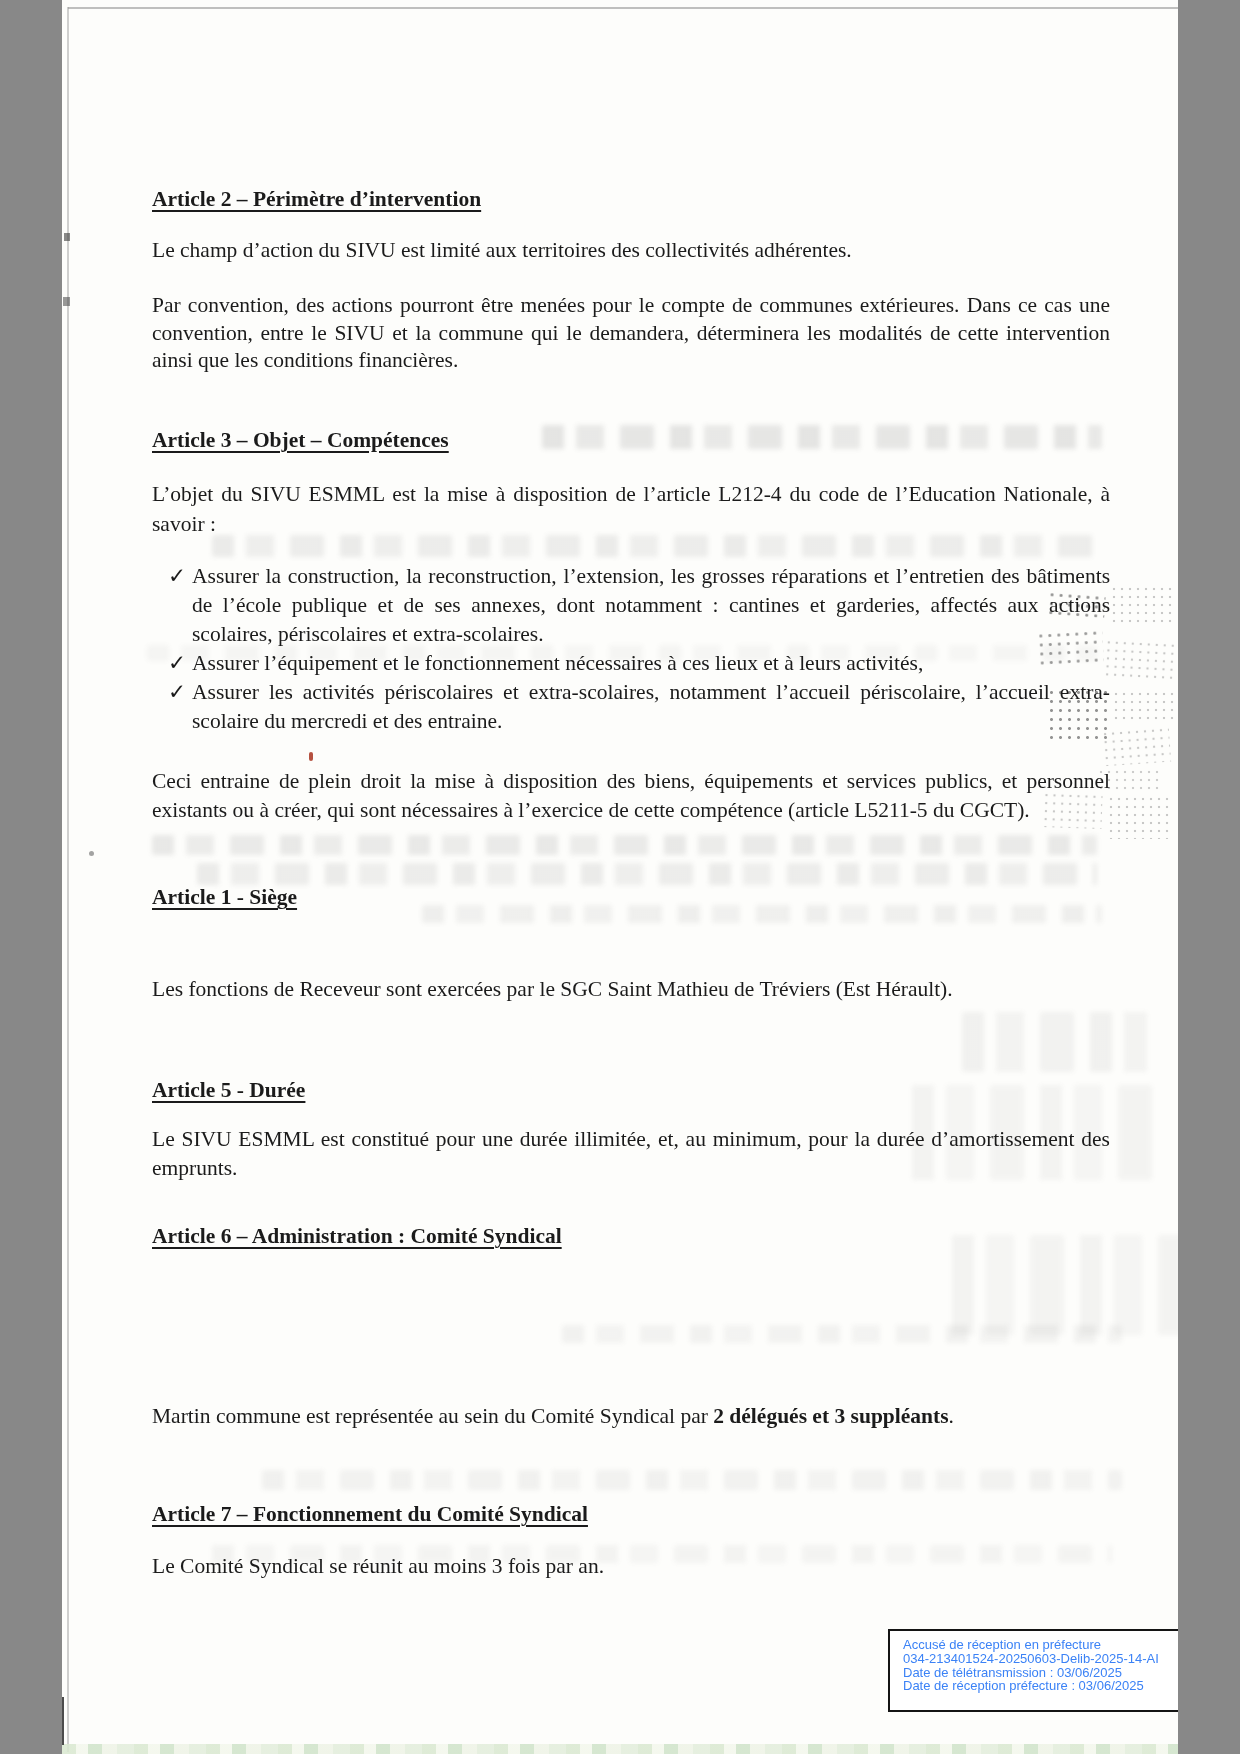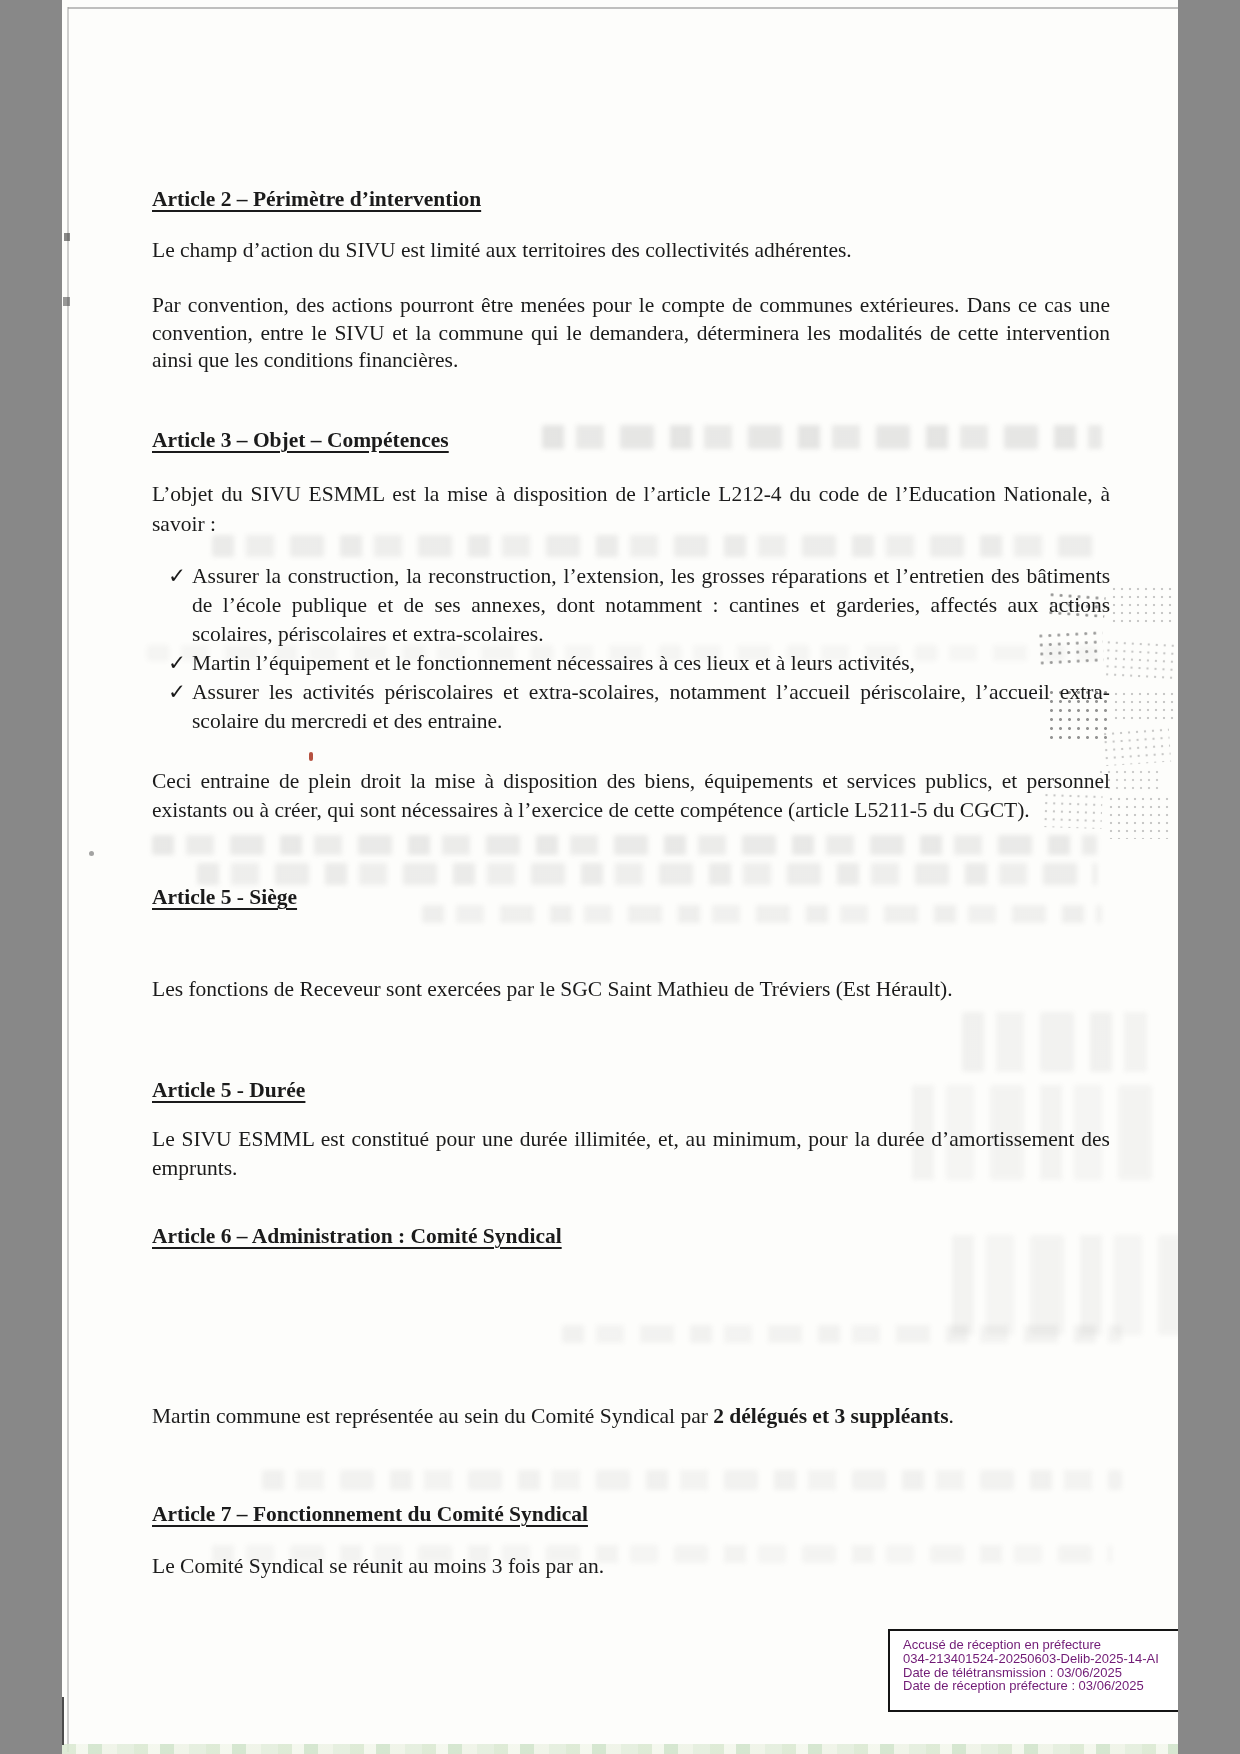--- a/index.html
+++ b/index.html
@@ -34,21 +34,21 @@
   #a6-h{top:1222px;}
   #a6-p1{top:1276px;line-height:48px;}
   #a6-p2{top:1402px;}
   #a7-h{top:1500px;}
   #a7-p{top:1552px;}
   
   .stamp{
     position:absolute;left:826px;top:1629px;width:312px;height:83px;
     border:2px solid #141414;background:#fff;box-sizing:border-box;
     font-family:"Liberation Sans", sans-serif;font-size:13px;line-height:13.8px;
-    color:#701a75;padding:7px 6px 0 13px;white-space:nowrap;overflow:hidden;
+    color:#3b82f6;padding:7px 6px 0 13px;white-space:nowrap;overflow:hidden;
     z-index:5;
   }
   
   .edge{position:absolute;background:rgba(130,130,130,.5);}
   #edge-top{left:6px;top:7px;width:1198px;height:2px;}
   #edge-left{left:5px;top:7px;width:2px;height:1745px;background:rgba(150,150,150,.45);}
   #edge-right{left:1235px;top:0;width:2px;height:900px;background:rgba(170,170,170,.35);}
   #corner-wedge{position:absolute;left:1202px;top:0;width:38px;height:11px;background:#2e3237;}
   #diag-line{position:absolute;left:1212px;top:10px;width:2px;height:322px;
     background:rgba(140,140,140,.55);transform:rotate(-4.8deg);transform-origin:top left;}
@@ -141,32 +141,32 @@
   </div>
   <div class="blk just" id="a3-intro">L’objet du SIVU ESMML est la mise à disposition de l’article L212-4 du code de l’Education Nationale, à savoir :</div>
 
   <div class="blk" id="a3-bullets">
     <div class="bullet just">
       <span class="chk">✓</span>
       <span>Assurer la construction, la reconstruction, l’extension, les grosses réparations et l’entretien des bâtiments de l’école publique et de ses annexes, dont notamment : cantines et garderies, affectés aux actions scolaires, périscolaires et extra-scolaires.</span>
     </div>
     <div class="bullet just">
       <span class="chk">✓</span>
-      <span>Martin l’équipement et le fonctionnement nécessaires à ces lieux et à leurs activités,</span>
+      <span>Assurer l’équipement et le fonctionnement nécessaires à ces lieux et à leurs activités,</span>
     </div>
     <div class="bullet just">
       <span class="chk">✓</span>
       <span>Assurer les activités périscolaires et extra-scolaires, notamment l’accueil périscolaire, l’accueil extra-scolaire du mercredi et des entraine.</span>
     </div>
   </div>
 
   <div class="blk just" id="a3-outro">Ceci entraine de plein droit la mise à disposition des biens, équipements et services publics, et personnel existants ou à créer, qui sont nécessaires à l’exercice de cette compétence (article L5211-5 du CGCT).</div>
 
   <div class="blk hd" id="a4-h">
-    <span>Article 5 - Siège</span>
+    <span>Article 1 - Siège</span>
   </div>
   <div class="blk" id="a4-l2">Les fonctions de Receveur sont exercées par le SGC Saint Mathieu de Tréviers (Est Hérault).</div>
 
   <div class="blk hd" id="a5-h">
     <span>Article 5 - Durée</span>
   </div>
   <div class="blk just" id="a5-p">Le SIVU ESMML est constitué pour une durée illimitée, et, au minimum, pour la durée d’amortissement des emprunts.</div>
 
   <div class="blk hd" id="a6-h">
     <span>Article 6 – Administration : Comité Syndical</span>

